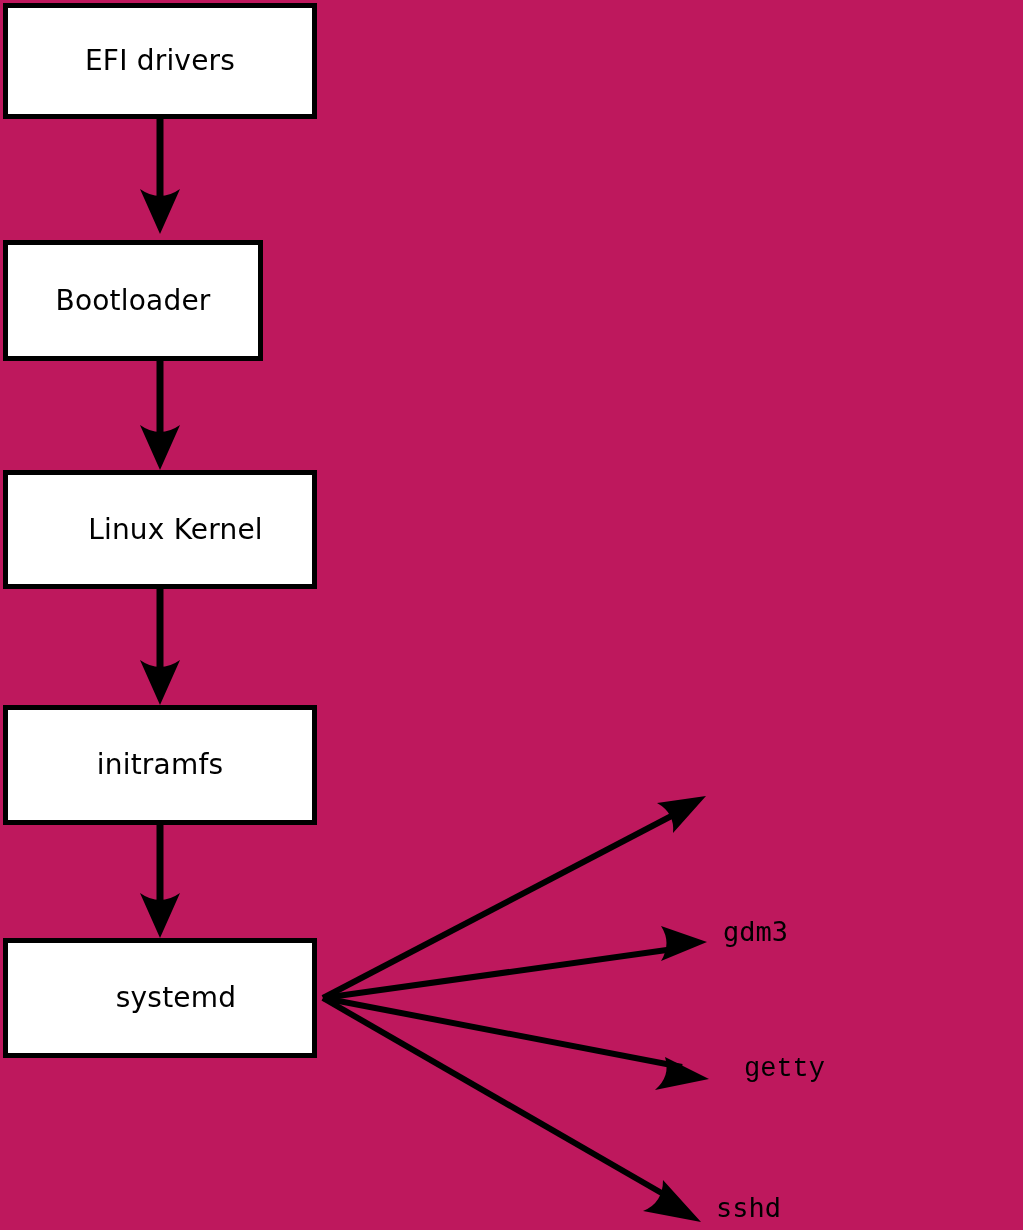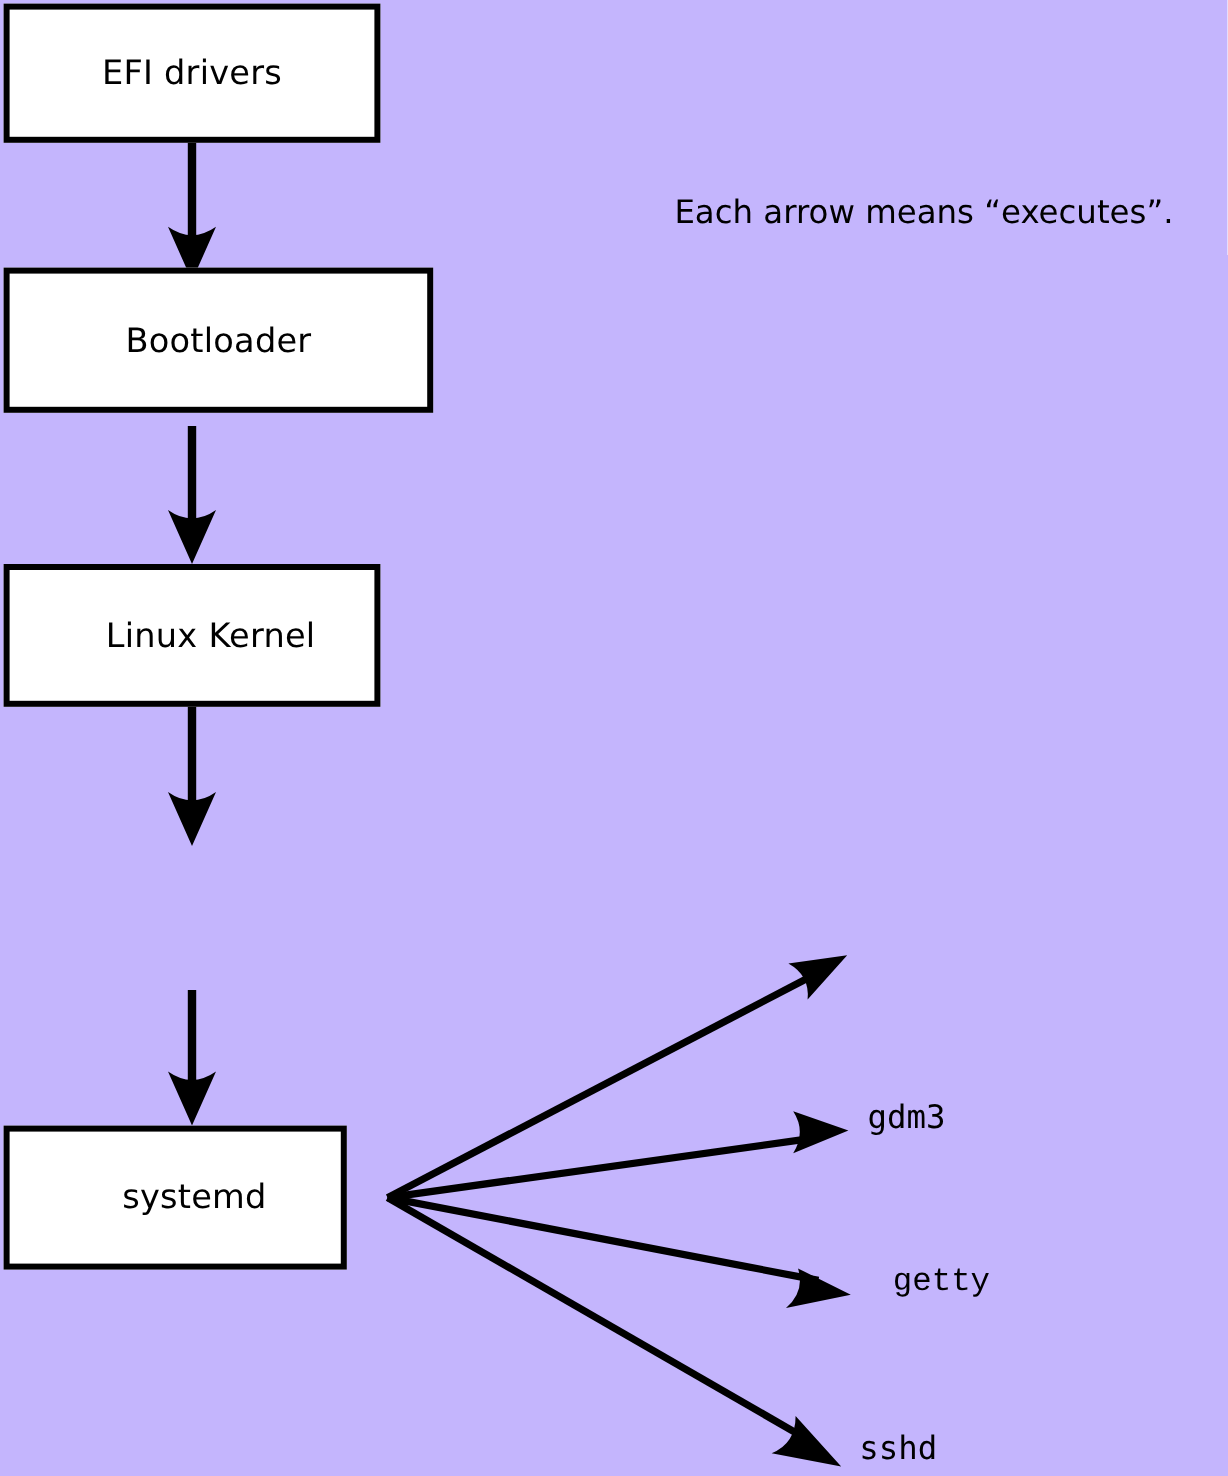--- a/index.html
+++ b/index.html
@@ -8,21 +8,21 @@
     background: #ffffff;
   }
   body {
     font-family: "DejaVu Sans", sans-serif;
     color: #000000;
   }
   #canvas {
     position: relative;
     width: 1023px;
     height: 1230px;
-    background: #c4b5fd;
+    background: #be185d;
     overflow: hidden;
   }
   #diagram-svg {
     position: absolute;
     left: 0;
     top: 0;
     width: 1023px;
     height: 1230px;
   }
   .node-box {
@@ -104,35 +104,37 @@
     <g>
       <line x1="323" y1="998" x2="672" y2="1199" stroke="#000" stroke-width="6"></line>
       <path d="M 701 1222 L 663 1180 Q 663 1203 643 1211 Z" fill="#000"></path>
     </g>
   </svg>
 
   <div class="node-box" style="left:3px; top:3px; width:314px; height:116px;">
     <span class="node-label">EFI drivers</span>
   </div>
 
-  <div class="node-box" style="left:3px; top:223px; width:358px; height:121px;">
+  <div class="node-box" style="left:3px; top:240px; width:260px; height:121px;">
     <span class="node-label">Bootloader</span>
   </div>
 
   <div class="node-box" style="left:3px; top:470px; width:314px; height:119px;padding-left:31px;">
     <span class="node-label">Linux Kernel</span>
   </div>
 
+  <div class="node-box" style="left:3px; top:705px; width:314px; height:120px;">
+    <span class="node-label">initramfs</span>
+  </div>
 
-  <div class="node-box" style="left:3px; top:938px; width:286px; height:120px;padding-left:32px;">
+  <div class="node-box" style="left:3px; top:938px; width:314px; height:120px;padding-left:32px;">
     <span class="node-label">systemd</span>
   </div>
 
 
   <div class="leaf-label" style="left:723px; top:918px;">gdm3</div>
 
   <div class="leaf-label" style="left:744px; top:1056px;font-family:Liberation Mono, monospace;">getty</div>
 
   <div class="leaf-label" style="left:716px; top:1194px;text-align:center;">sshd</div>
 
-  <div class="legend-note" style="left:562px; top:164px;">Each arrow means “executes”.</div>
 
 </div>
 
 </body></html>

